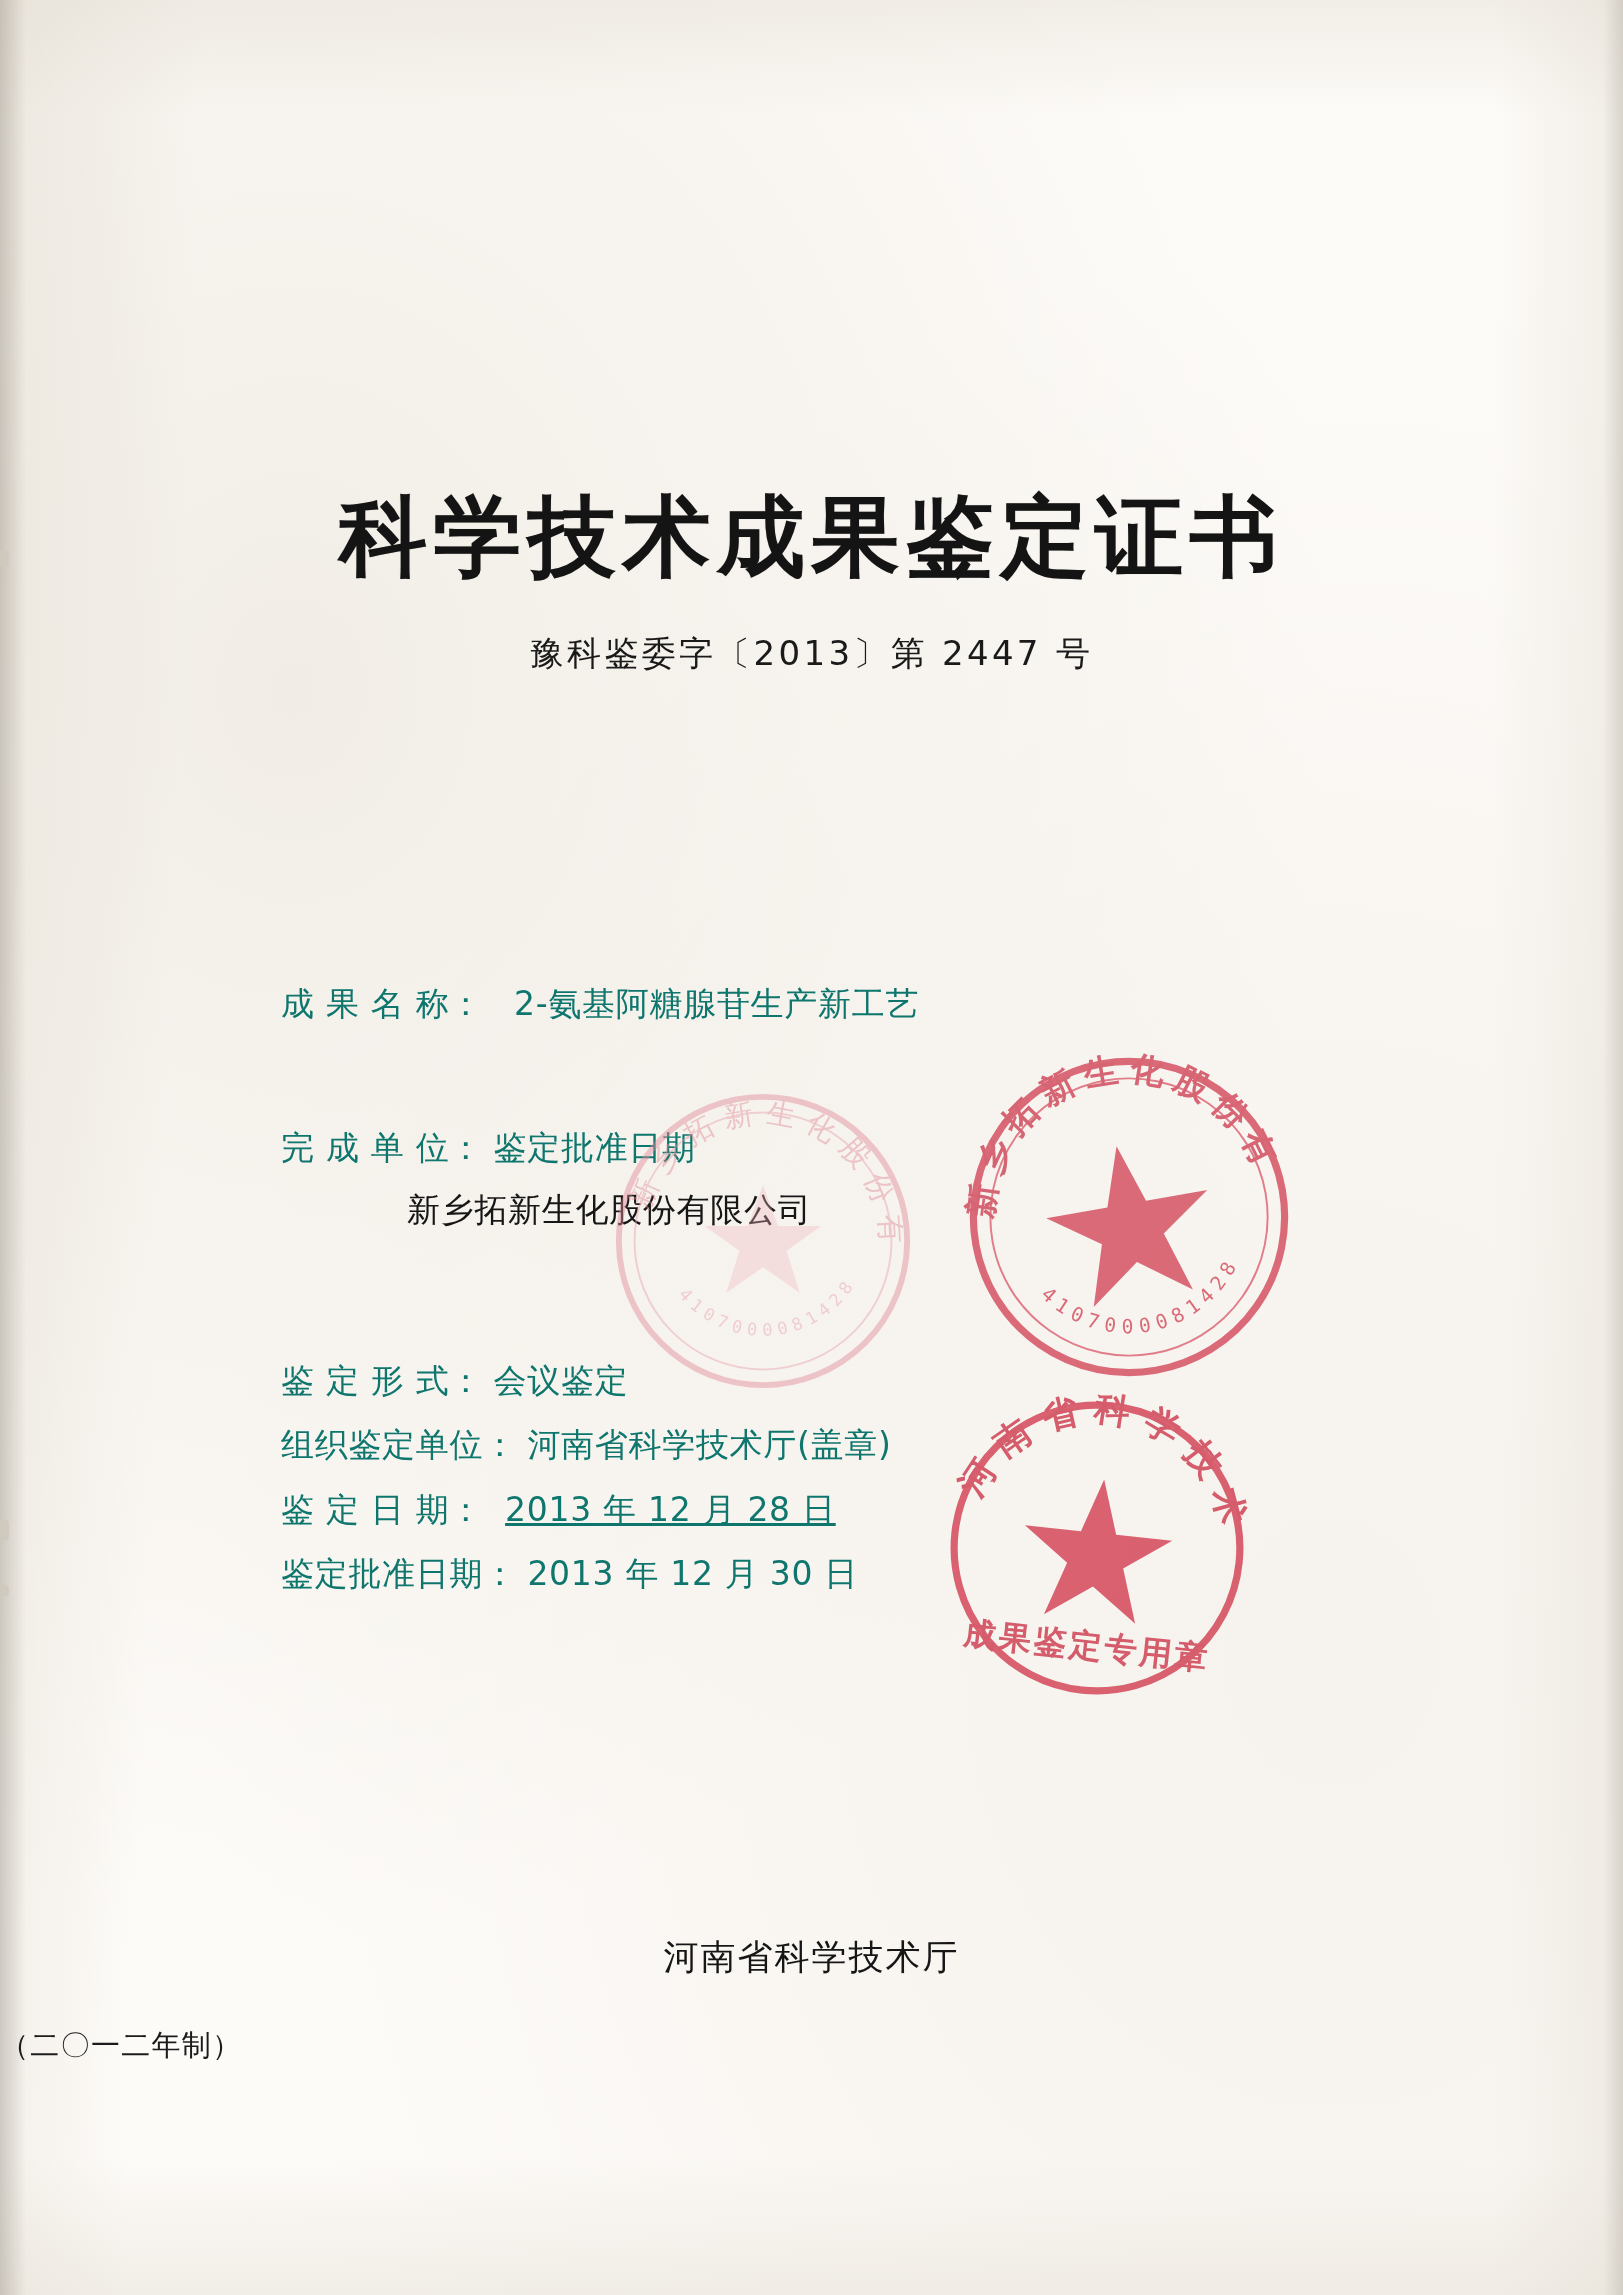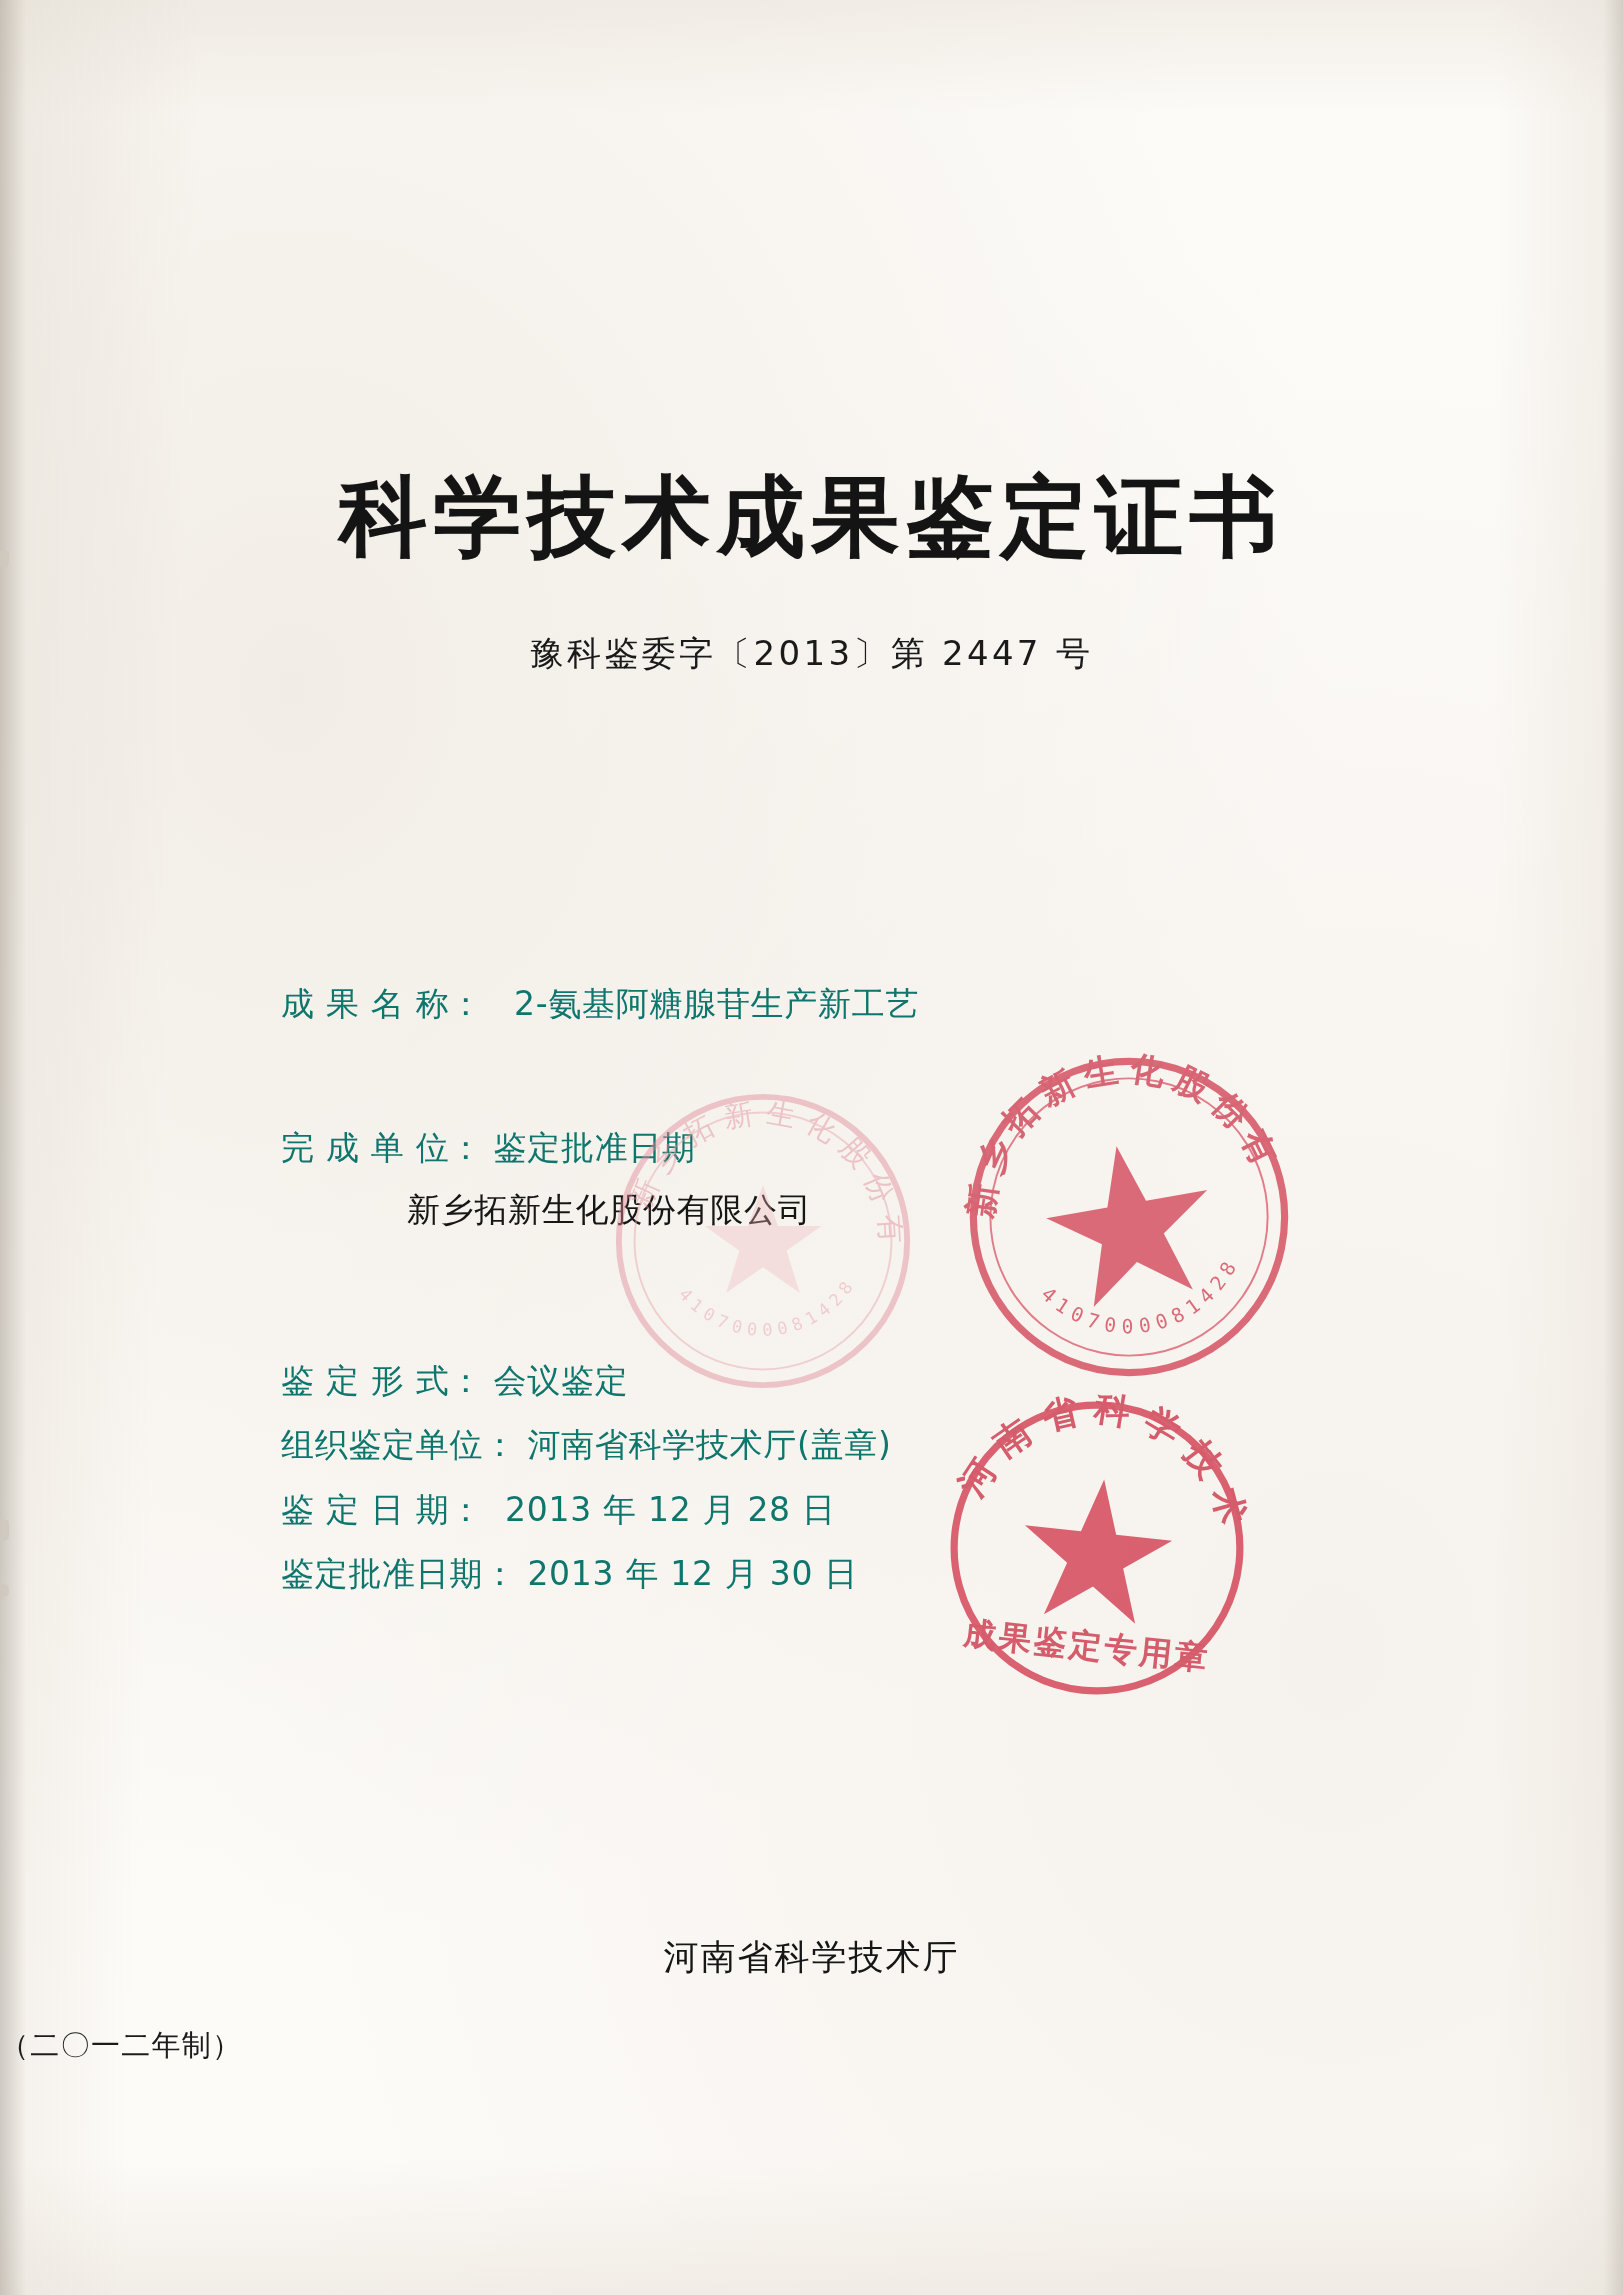--- a/index.html
+++ b/index.html
@@ -51,21 +51,21 @@
     width: 9.2px;
     height: 17px;
     background: #cfc8bd;
     border-radius: 0 5.2px 5.2px 0;
     opacity: .8;
   }
 
   
   .doc-title {
     position: absolute;
-    top: 458px;
+    top: 478px;
     left: 0;
     width: 100%;
     text-align: center;
     font-family: "DejaVu Sans", "Liberation Sans", sans-serif;
     font-weight: bold;
     font-size: 88px;
     letter-spacing: 6.5px;
     color: #141414;
     text-shadow: 0 0 0.7px rgba(0,0,0,0.35);
   }
@@ -177,21 +177,21 @@
       <span class="field-value">会议鉴定</span>
     </div>
 
     <div class="field-row">
       <span class="field-label">组织鉴定单位：</span>
       <span class="field-value">河南省科学技术厅(盖章)</span>
     </div>
 
     <div class="field-row">
       <span class="field-label">鉴 定 日 期：</span>
-      <span class="field-value" style="padding-left:22px;">2013 年 12 月 28 日</span>
+      <span class="field-value" style="padding-left:22px;text-decoration:underline;">2013 年 12 月 28 日</span>
     </div>
 
     <div class="field-row">
       <span class="field-label">鉴定批准日期：</span>
       <span class="field-value">2013 年 12 月 30 日</span>
     </div>
   </div>
 
   <div class="issuer">河南省科学技术厅</div>
   <div class="year-note">（二〇一二年制）</div>

